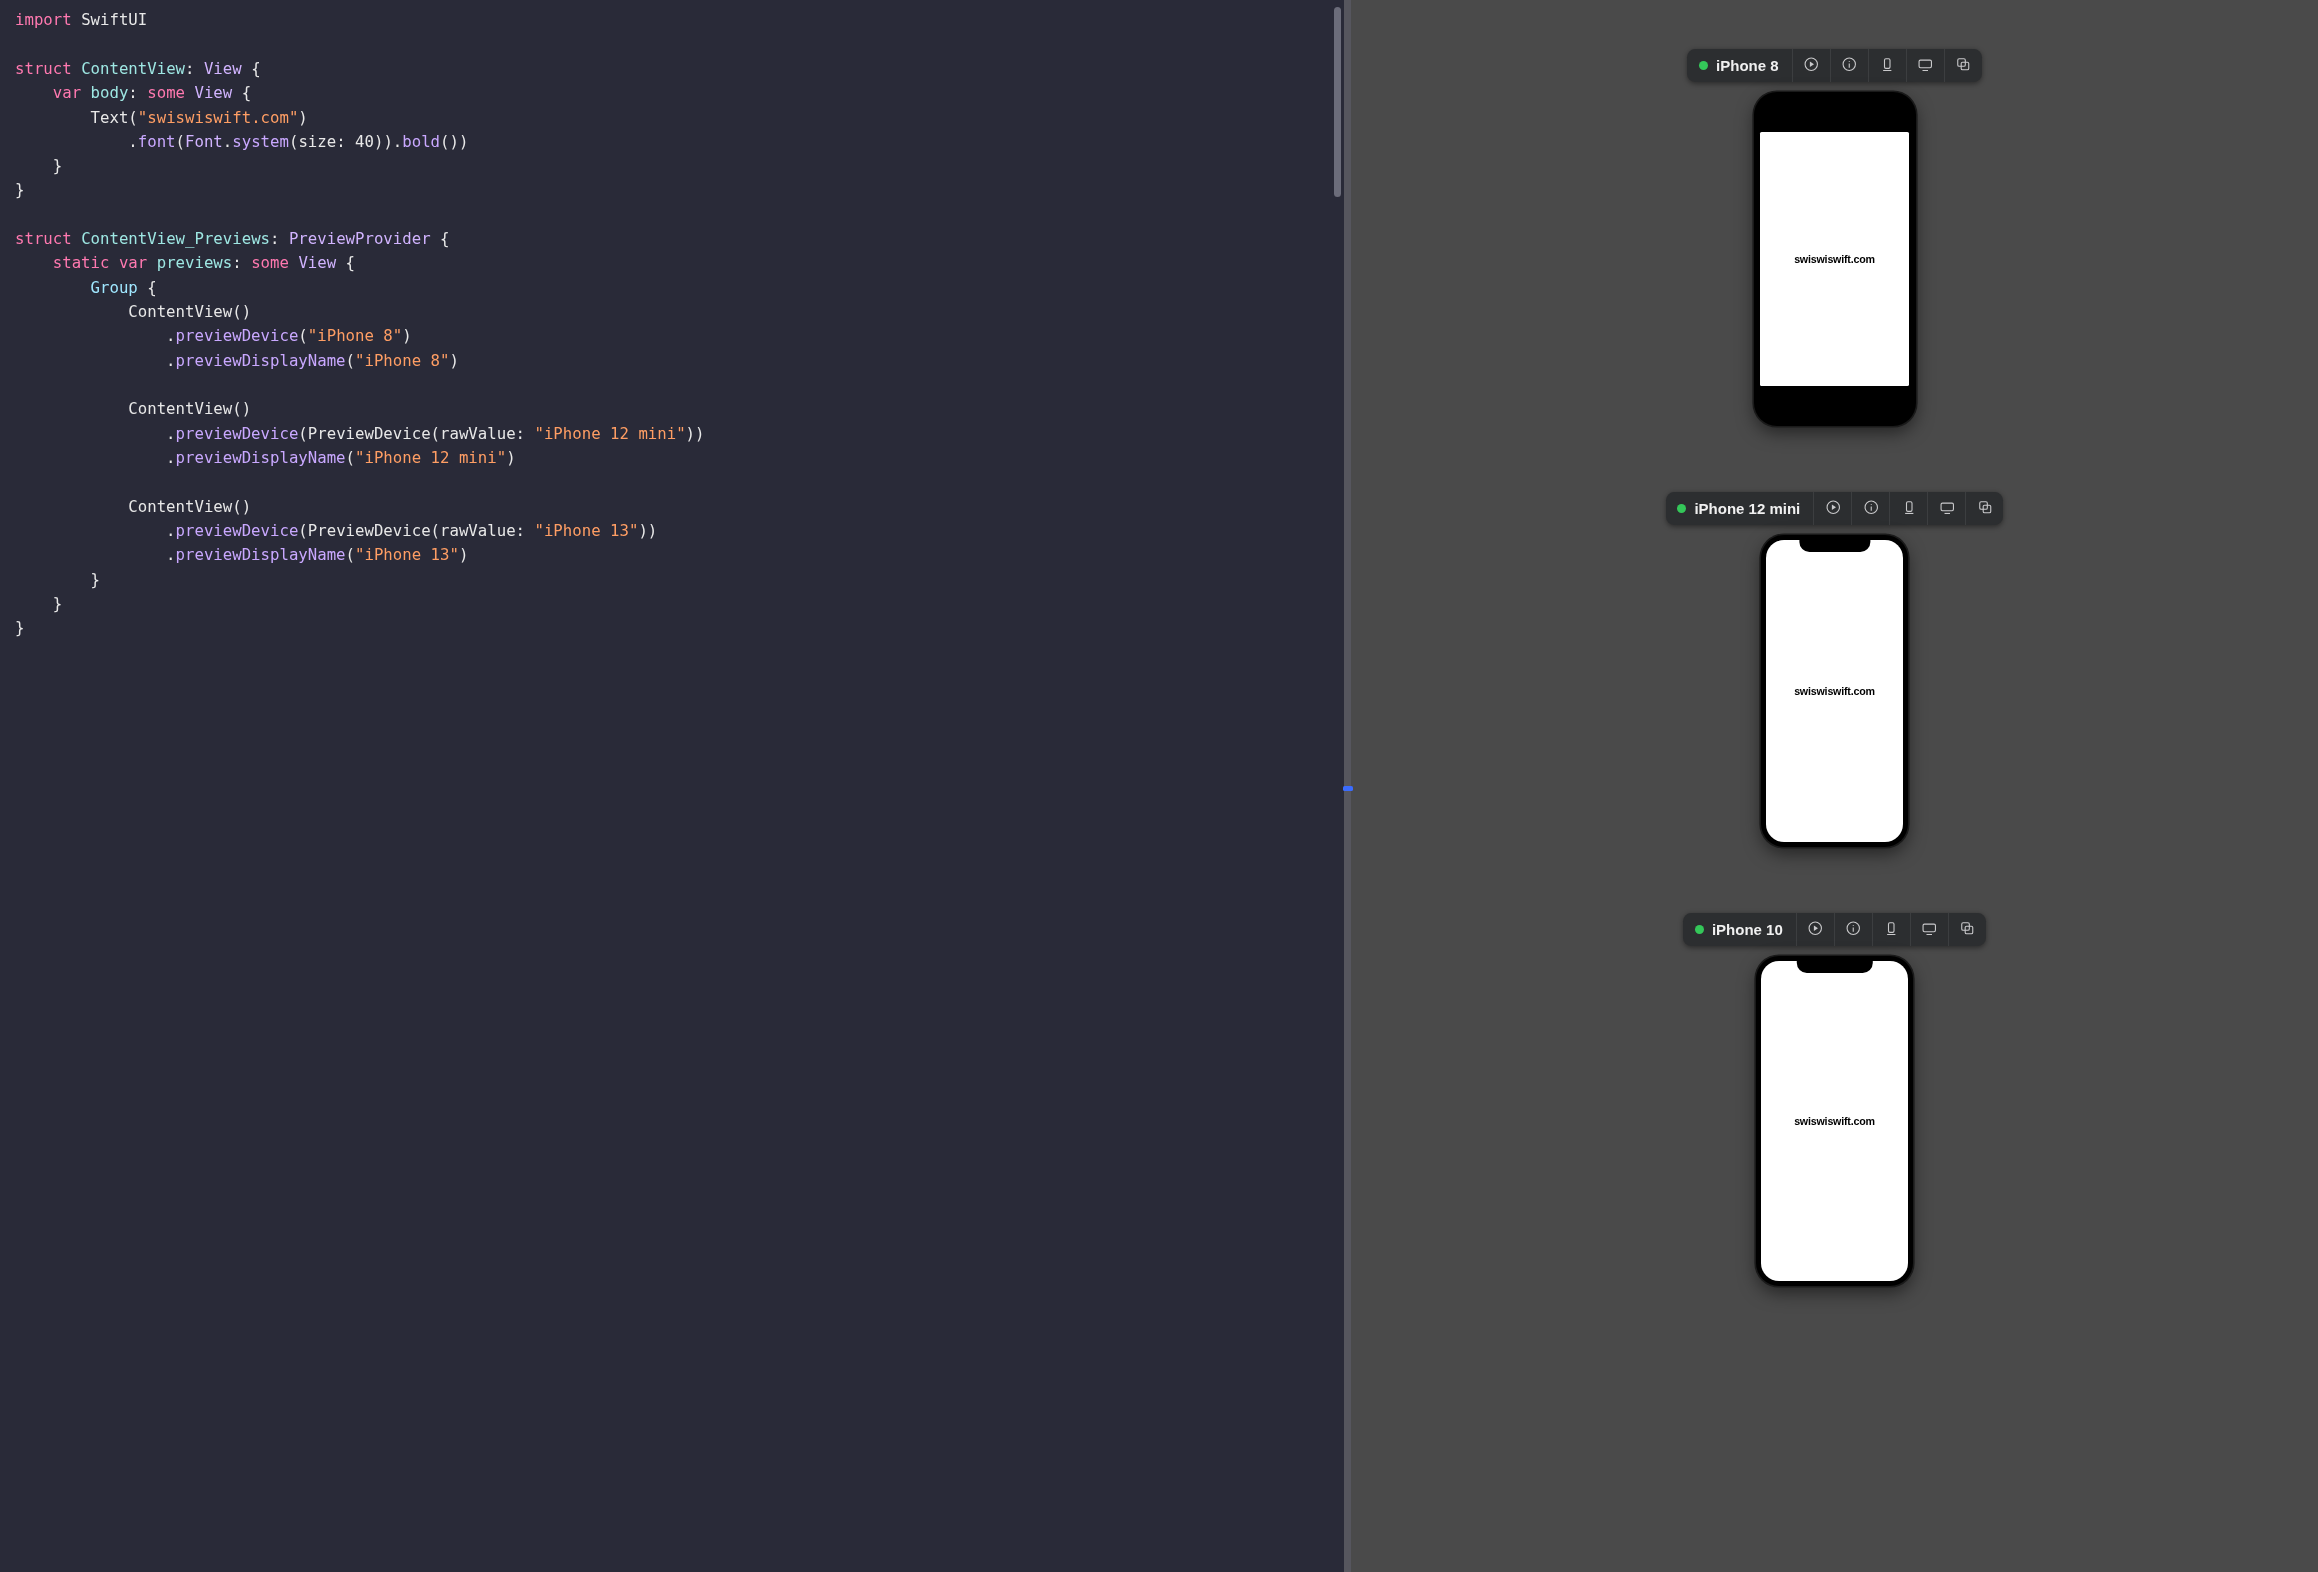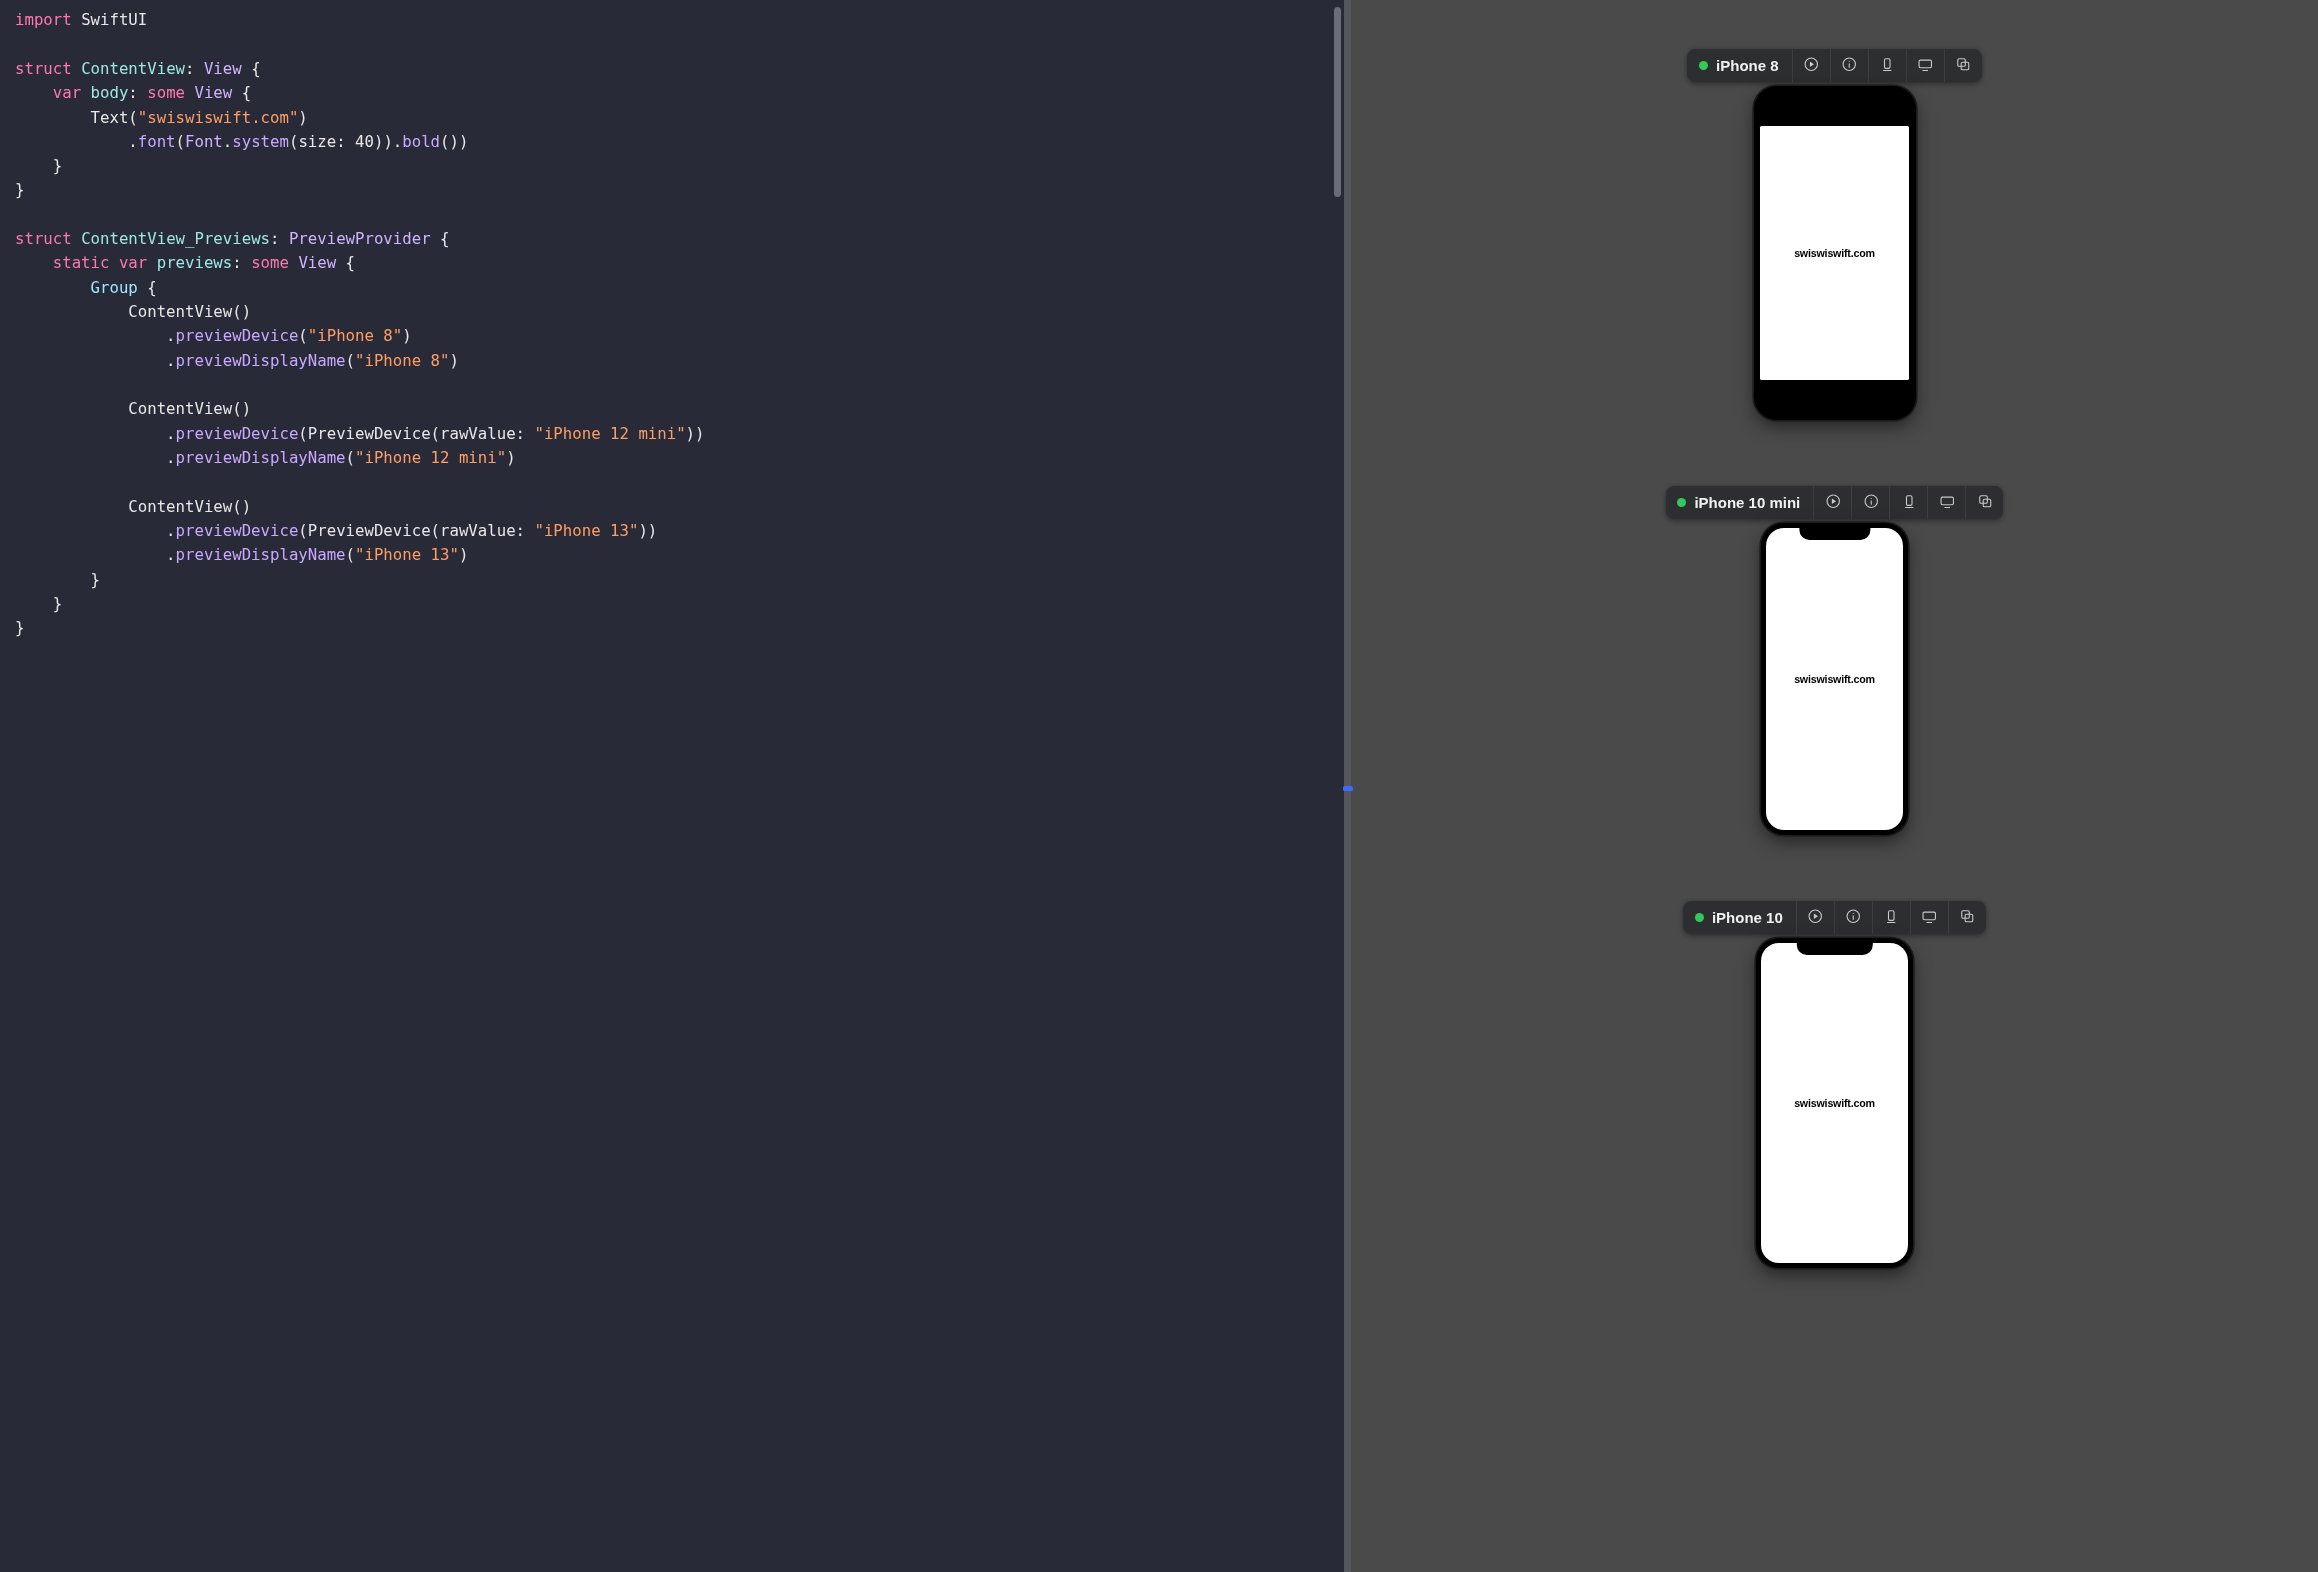--- a/index.html
+++ b/index.html
@@ -69,21 +69,21 @@
     display: flex;
     flex-direction: column;
     align-items: center;
     gap: 66px;
   }
 
   .preview-block {
     display: flex;
     flex-direction: column;
     align-items: center;
-    gap: 4px;
+    gap: 10px;
   }
 
   
   .preview-toolbar {
     display: flex;
     align-items: center;
     background: #2c2e30;
     border-radius: 8.2px;
     overflow: hidden;
     box-shadow: 0 1.6px 5px rgba(0,0,0,.4);
@@ -257,21 +257,21 @@
             <div class="screen">
         <span class="screen-text">swiswiswift.com</span>
       </div>
           </div>
         </div>
       </div>
       <div class="preview-block">
         <div class="preview-toolbar">
     <div class="label-cell">
       <span class="status-dot"></span>
-      <span>iPhone 10 mini</span>
+      <span>iPhone 12 mini</span>
     </div>
           <div class="tb-btn">
              <span><svg viewBox="0 0 24 24">
                 <circle cx="12" cy="12" r="9"></circle>
                 <polygon points="10,8 16,12 10,16" fill="currentColor" stroke="none"></polygon>
               </svg></span>
            </div>
           <div class="tb-btn">
              <span><svg viewBox="0 0 24 24">
                 <circle cx="12" cy="12" r="9"></circle>

